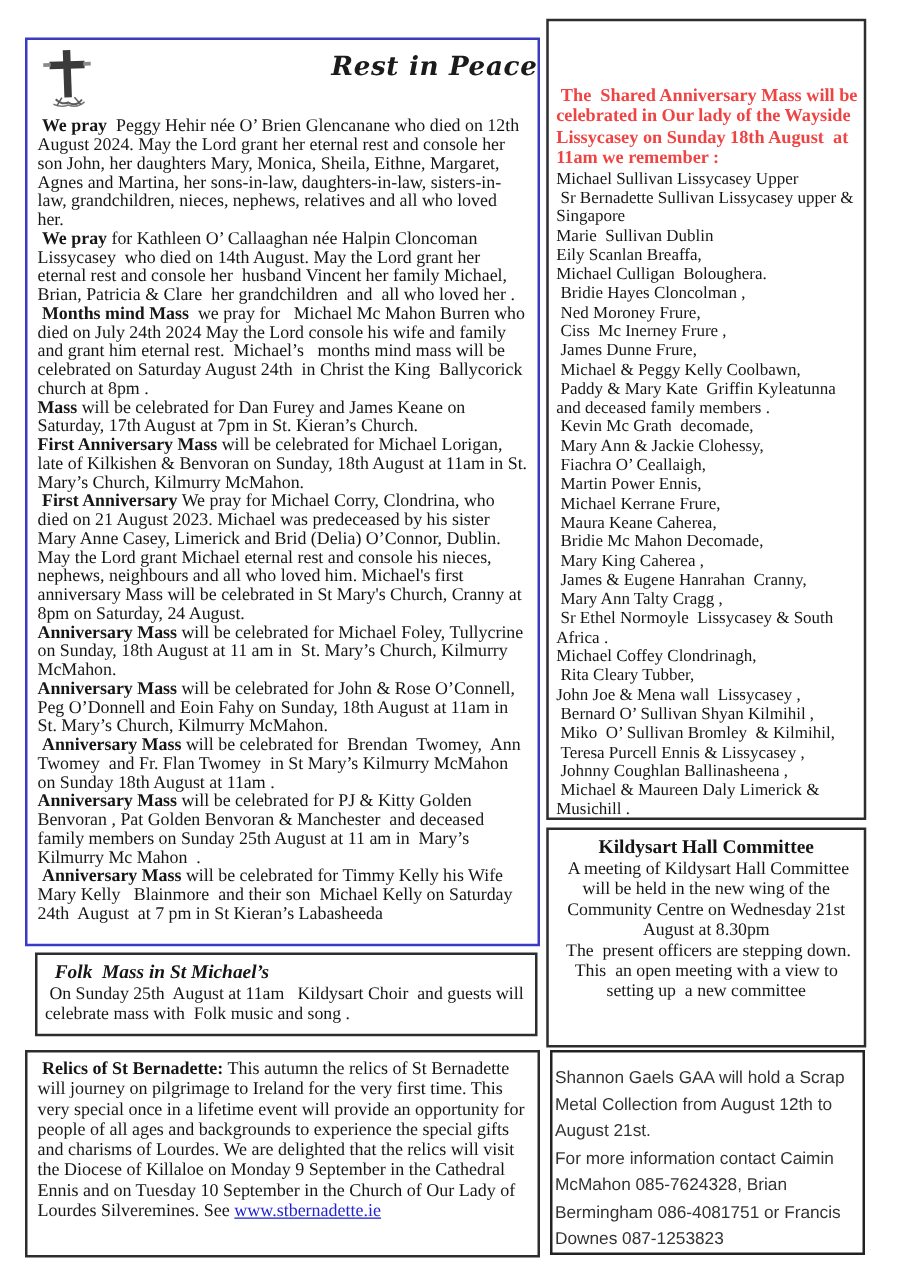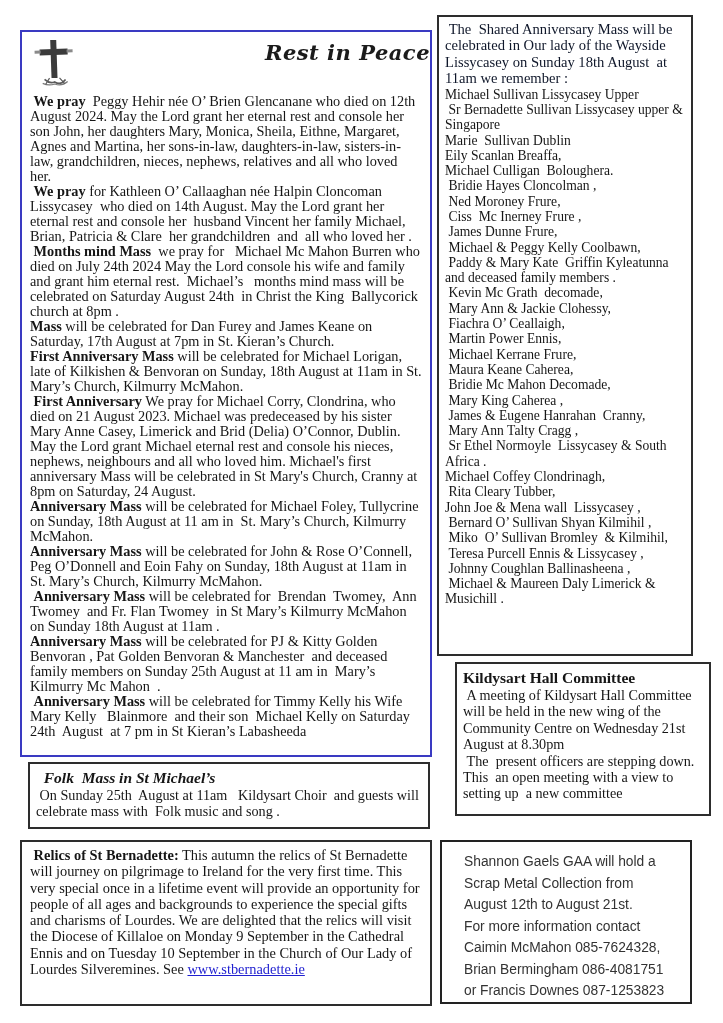--- a/index.html
+++ b/index.html
@@ -17,42 +17,42 @@
     position:absolute; left:0; right:0; top:8px; text-align:right;
     font-family:"DejaVu Serif", serif; font-weight:bold; font-style:italic;
     font-size:21px; letter-spacing:0.5px; color:#1b1b1b;
   }
   .rip-body { margin-top:58px; font-size:14.3px; line-height:15px; }
   .rip-p { margin:0; white-space:pre-wrap; }
   .rip-p b { font-weight:bold; }
 
   
   #shared-box { left:437px; top:15px; width:256px; height:641px; border:2px solid #2d2d2d; padding:4px 5px 2px 6px; }
-  .shared-header { font-weight:normal; font-size:14.6px; line-height:16.4px; white-space:pre-wrap; color:#0f172a; }
+  .shared-header { font-weight:bold; font-size:14.6px; line-height:16.4px; white-space:pre-wrap; color:#ef4444;margin-top:48px; }
   .name-line { font-size:13.6px; line-height:15.3px; white-space:pre-wrap; }
   .candle-note { font-style:italic; font-size:13.9px; line-height:15.6px; white-space:pre-wrap;margin-top:46px; }
 
   
   #folk-box { left:28px; top:762px; width:402px; height:67px; border:2px solid #2d2d2d; padding:4px 6px; }
   .folk-title { font-weight:bold; font-style:italic; font-size:15.5px; line-height:19px; white-space:pre-wrap; }
   .folk-body { font-size:14.2px; line-height:16.2px; white-space:pre-wrap; }
 
   
   #relics-box { left:20px; top:840px; width:412px; height:166px; border:2px solid #2d2d2d; padding:5px 8px; }
   .relics-text { font-size:14.4px; line-height:16.3px; white-space:pre-wrap; }
   .relics-text b { font-weight:bold; }
   a.web-link { color:#1f1fd0; text-decoration:underline; cursor:pointer; }
 
   
-  #hall-box { left:455px; top:662px; width:256px; height:154px; border:2px solid #2d2d2d; padding:4px 6px; }
+  #hall-box { left:437px; top:662px; width:256px; height:176px; border:2px solid #2d2d2d; padding:4px 6px;text-align:center; }
   .hall-title { font-weight:bold; font-size:15.5px; line-height:19px; }
   .hall-body { font-size:14.2px; line-height:16.4px; white-space:pre-wrap; }
 
   
-  #gaa-box { left:440px; top:840px; width:252px; height:164px; border:2px solid #222222; padding:9px 22px; }
+  #gaa-box { left:440px; top:840px; width:252px; height:164px; border:2px solid #222222; padding:9px 2px; }
   .gaa-text { font-family:"Liberation Sans", sans-serif; font-size:13.8px; line-height:21.5px; color:#333333; white-space:pre-wrap; }
 </style>
 </head>
 <body>
 
 <section class="box" id="rip-box">
   <div id="cross-wrap">
     <svg viewBox="0 0 40 50" width="40" height="50">
       <rect x="17" y="2" width="6" height="38" fill="#3b3b3b"></rect>
       <rect x="6" y="11" width="28" height="6" fill="#3b3b3b"></rect>

